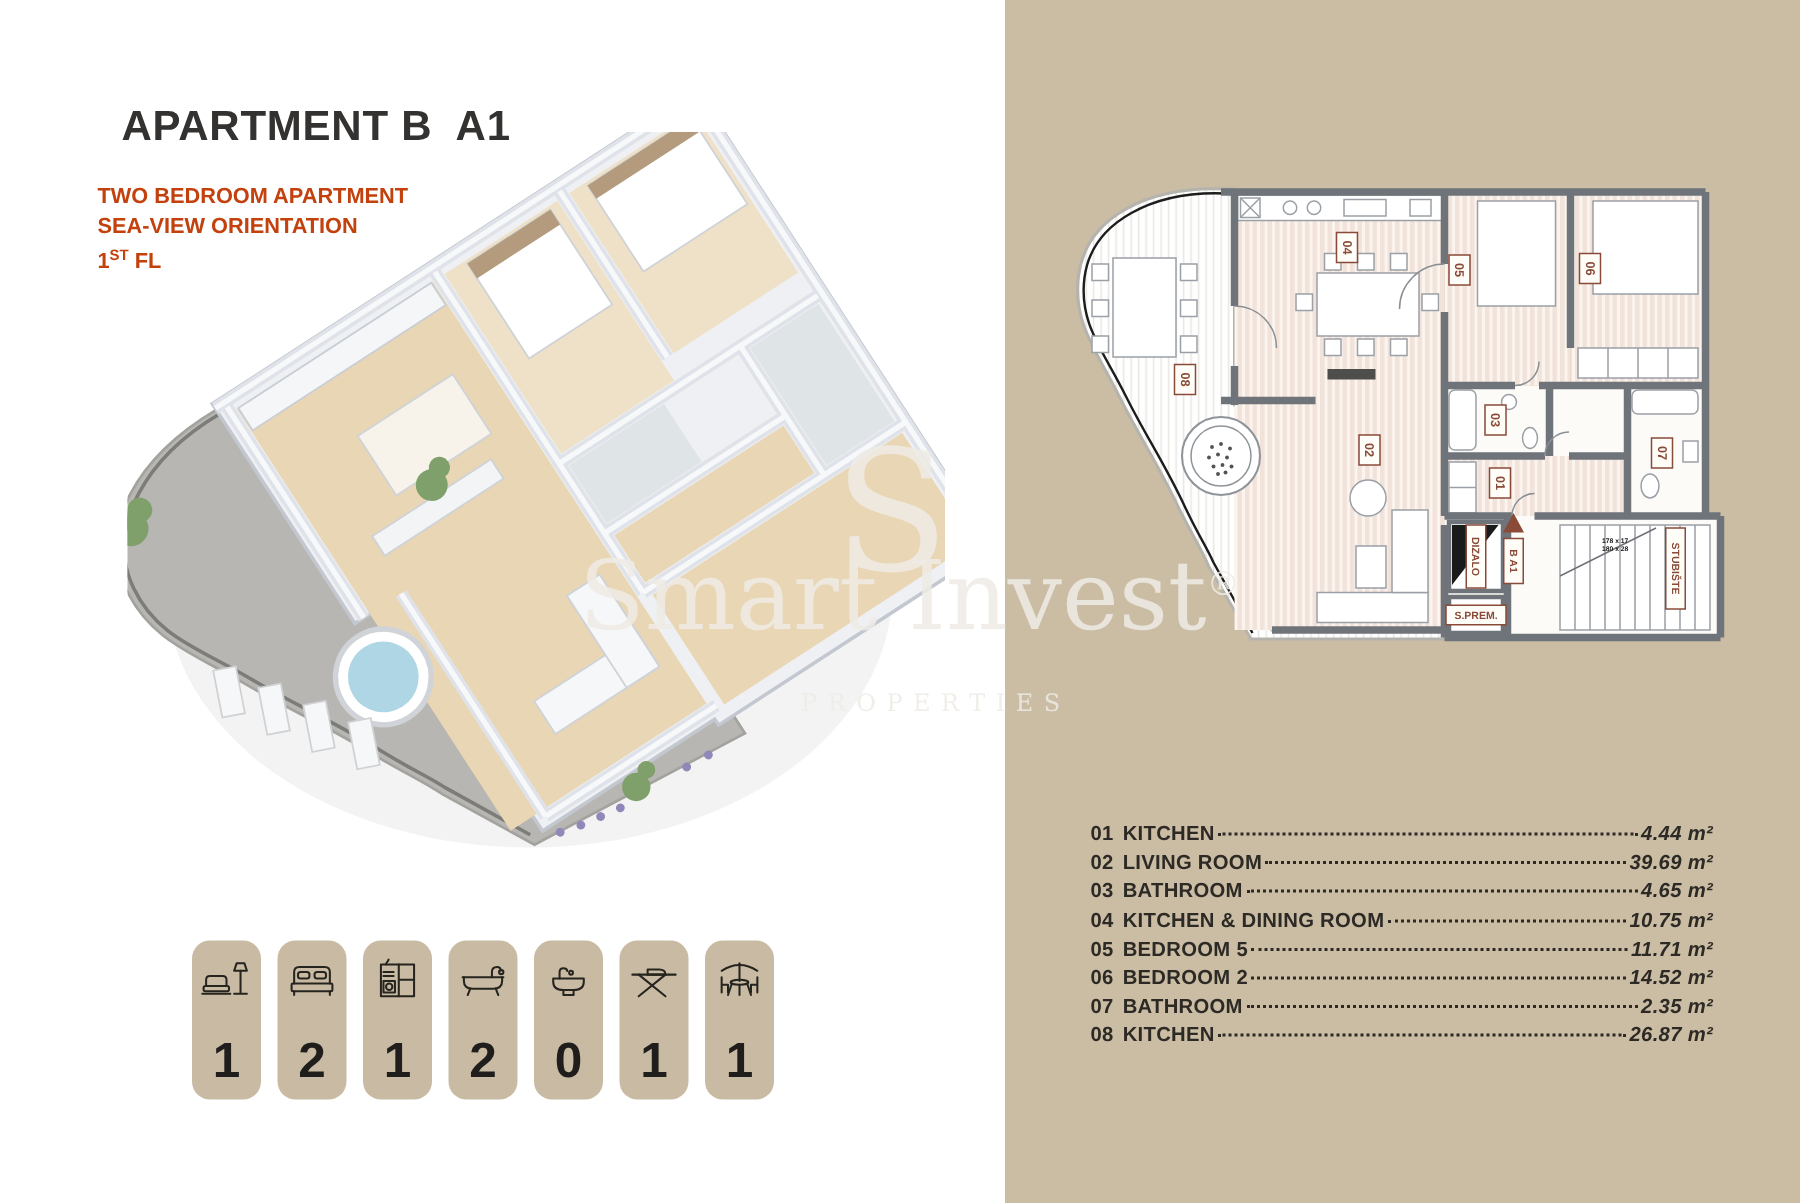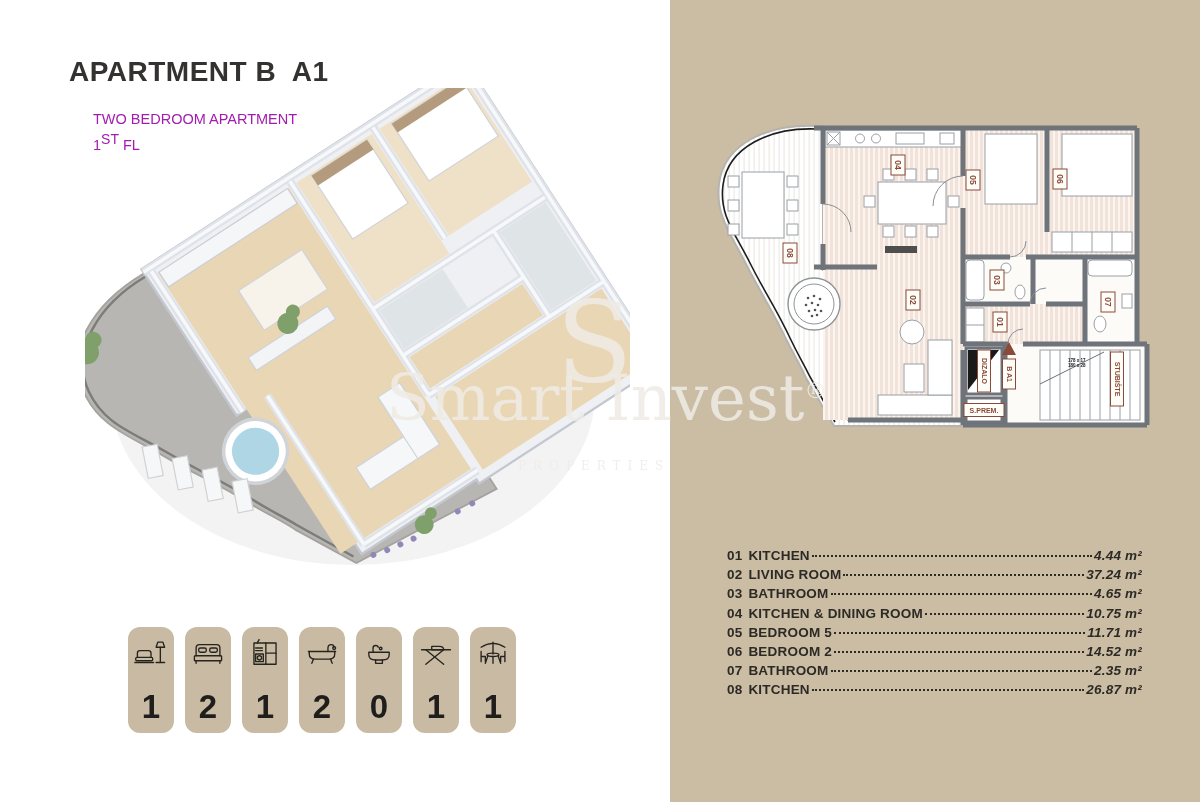--- a/index.html
+++ b/index.html
@@ -3,56 +3,57 @@
 <meta charset="utf-8">
 <style>
   html,body{margin:0;padding:0;}
   body{
     width:1200px;height:802px;position:relative;overflow:hidden;
     background:#ffffff;font-family:"Liberation Sans",sans-serif;
   }
   .right-panel{position:absolute;left:670px;top:0;width:530px;height:802px;background:#cbbda4;}
   
   .header{position:absolute;left:65px;top:52px;z-index:2;}
-  .title{margin:4px;font-size:28px;font-weight:bold;color:#333231;letter-spacing:.5px;white-space:pre;}
-  .subtitle{margin-top:22px;font-size:14.5px;font-weight:normal;line-height:19.5px;color:#a21caf;margin-left:28px;}
+  .title{margin:16px;font-size:28px;font-weight:bold;color:#333231;letter-spacing:.5px;white-space:pre;}
+  .subtitle{margin-top:22px;font-size:14.5px;font-weight:bold;line-height:19.5px;color:#c2410c;}
   .subtitle div{white-space:pre;}
-  .subtitle sup{font-size:14px;}
+  .subtitle sup{font-size:10px;}
   
   .badges{position:absolute;left:128px;top:627px;display:flex;gap:11px;z-index:2;}
   .badge{width:46px;height:106px;background:#c9bba3;border-radius:12px;
          display:flex;flex-direction:column;align-items:center;justify-content:space-between;
          padding:12px 0 10px;box-sizing:border-box;}
   .badge svg{width:34px;height:30px;stroke:#26241f;fill:none;stroke-width:1.6;stroke-linejoin:round;stroke-linecap:round;}
   .badge .count{font-size:33px;font-weight:bold;color:#1f1e1c;line-height:1;}
   
   .room-list{position:absolute;left:727px;top:548px;width:415px;z-index:2;}
   .room-row{display:flex;align-items:baseline;height:19.2px;font-size:13.5px;font-weight:bold;color:#2d2a26;letter-spacing:.2px;}
   .room-row .num{margin-right:6px;}
   .room-row .name{white-space:nowrap;}
   .leader{flex:1;border-bottom:2px dotted #2d2a26;margin:0 2px;transform:translateY(-3px);min-width:20px;}
   .room-row .area{white-space:nowrap;font-style:italic;}
   
   .wm{position:absolute;z-index:6;color:#efece6;opacity:.85;font-family:"DejaVu Serif",serif;pointer-events:none;}
   .wm-s{left:556px;top:286px;font-size:112px;line-height:1;}
   .wm-brand{left:386px;top:366px;font-size:64px;line-height:1;white-space:nowrap;text-align:center;}
   .wm-brand sup{font-size:22px;}
-  .wm-tag{left:518px;top:459px;font-size:12px;letter-spacing:7px;}
+  .wm-tag{left:534px;top:459px;font-size:16px;letter-spacing:7px;}
   svg text{font-family:"Liberation Sans",sans-serif;}
   .plan-label{font-weight:bold;fill:#8a4a38;}
 </style>
 </head>
 <body>
 
 <div class="right-panel"></div>
 
 <div class="header">
   <h1 class="title">APARTMENT B  A1</h1>
   <div class="subtitle">
     <div>TWO BEDROOM APARTMENT</div>
+    <div>SEA-VIEW ORIENTATION</div>
     <div><span>1</span><sup>ST</sup><span> FL</span></div>
   </div>
 </div>
 
 <svg style="position:absolute;left:85px;top:88px;z-index:1" width="545" height="545" viewBox="0 0 545 545">
   <ellipse cx="268" cy="305" rx="242" ry="172" fill="rgba(90,90,100,0.07)"></ellipse>
   <g transform="translate(268,262) rotate(-33) scale(1.18) translate(-230,-165)">
 
     <path d="M117,14 C66,12 24,32 19,72 C15,103 31,122 46,152 C61,182 72,197 86,227 C96,247 101,254 106,266 L134,318 L268,330 L268,308 L148,308 L148,158 L123,158 L123,14 Z" fill="#b7b6b2" stroke="#a3a29e" stroke-width="1.5"></path>
     <path d="M117,17 C70,15 28,35 23,73 C19,103 35,121 50,151 C65,181 76,196 90,226 C99,245 104,252 109,263 L135,312" fill="none" stroke="#7c7c78" stroke-width="2"></path>
@@ -357,21 +358,21 @@
   <div class="room-row">
       <span class="num">01</span>
       <span class="name">KITCHEN</span>
       <span class="leader"></span>
       <span class="area">4.44 m²</span>
     </div>
   <div class="room-row">
       <span class="num">02</span>
       <span class="name">LIVING ROOM</span>
       <span class="leader"></span>
-      <span class="area">37.24 m²</span>
+      <span class="area">39.69 m²</span>
     </div>
   <div class="room-row">
       <span class="num">03</span>
       <span class="name">BATHROOM</span>
       <span class="leader"></span>
       <span class="area">4.65 m²</span>
     </div>
   <div class="room-row">
       <span class="num">04</span>
       <span class="name">KITCHEN &amp; DINING ROOM</span>

